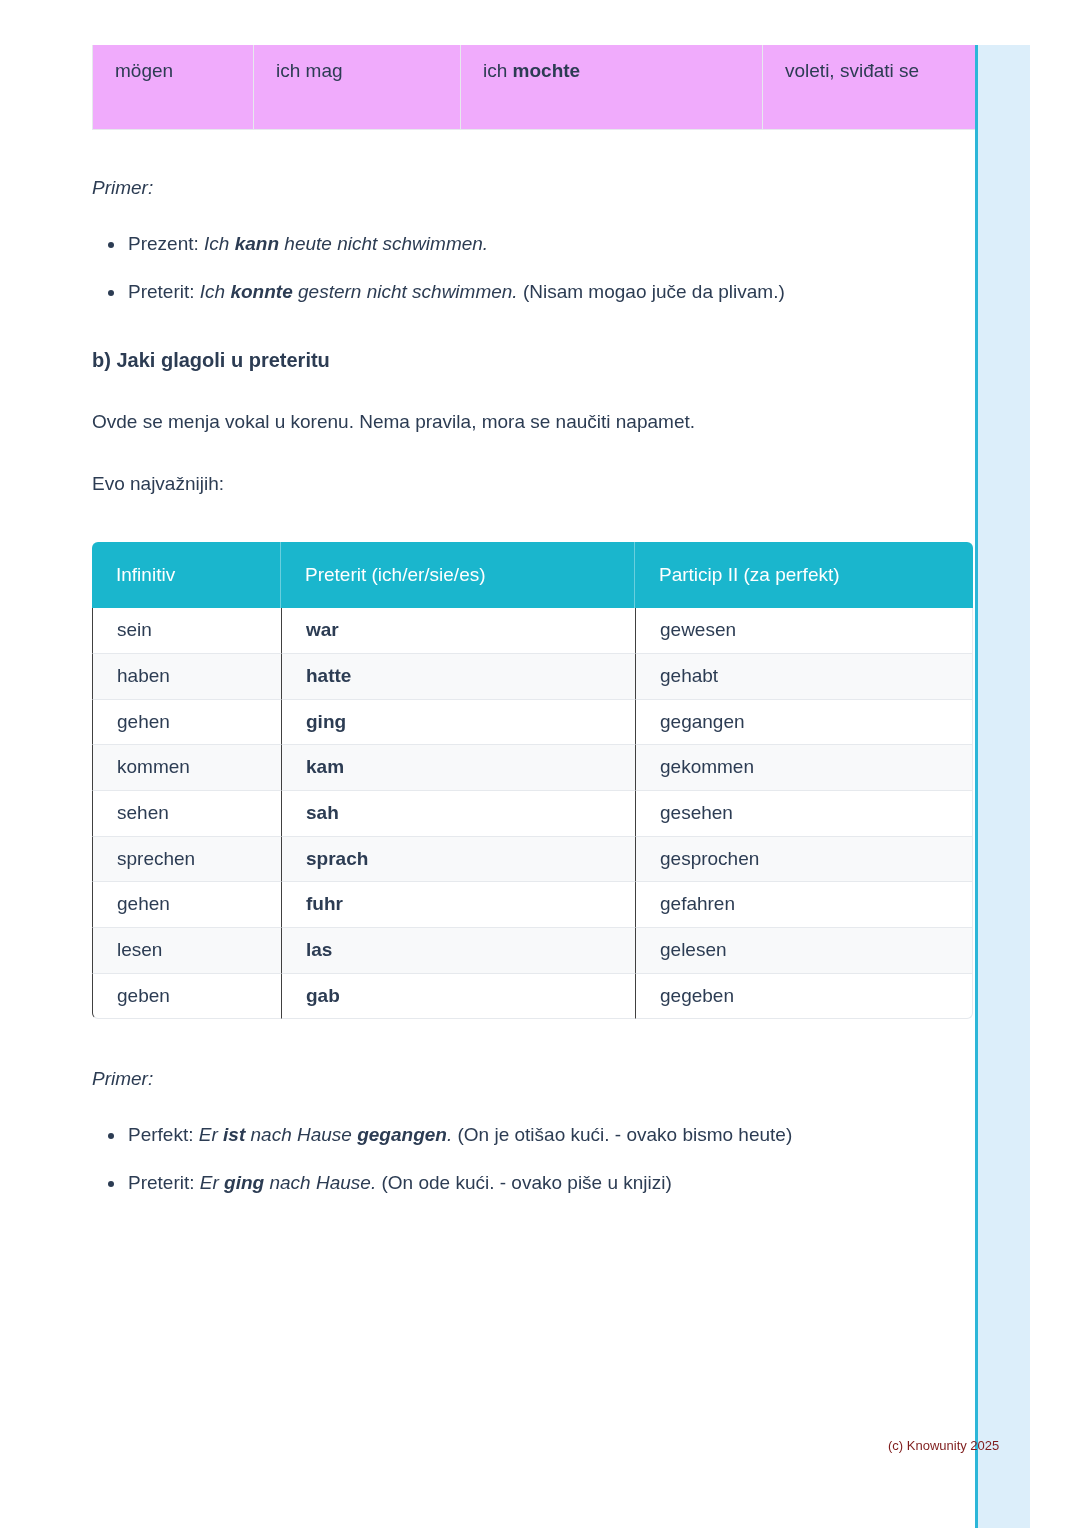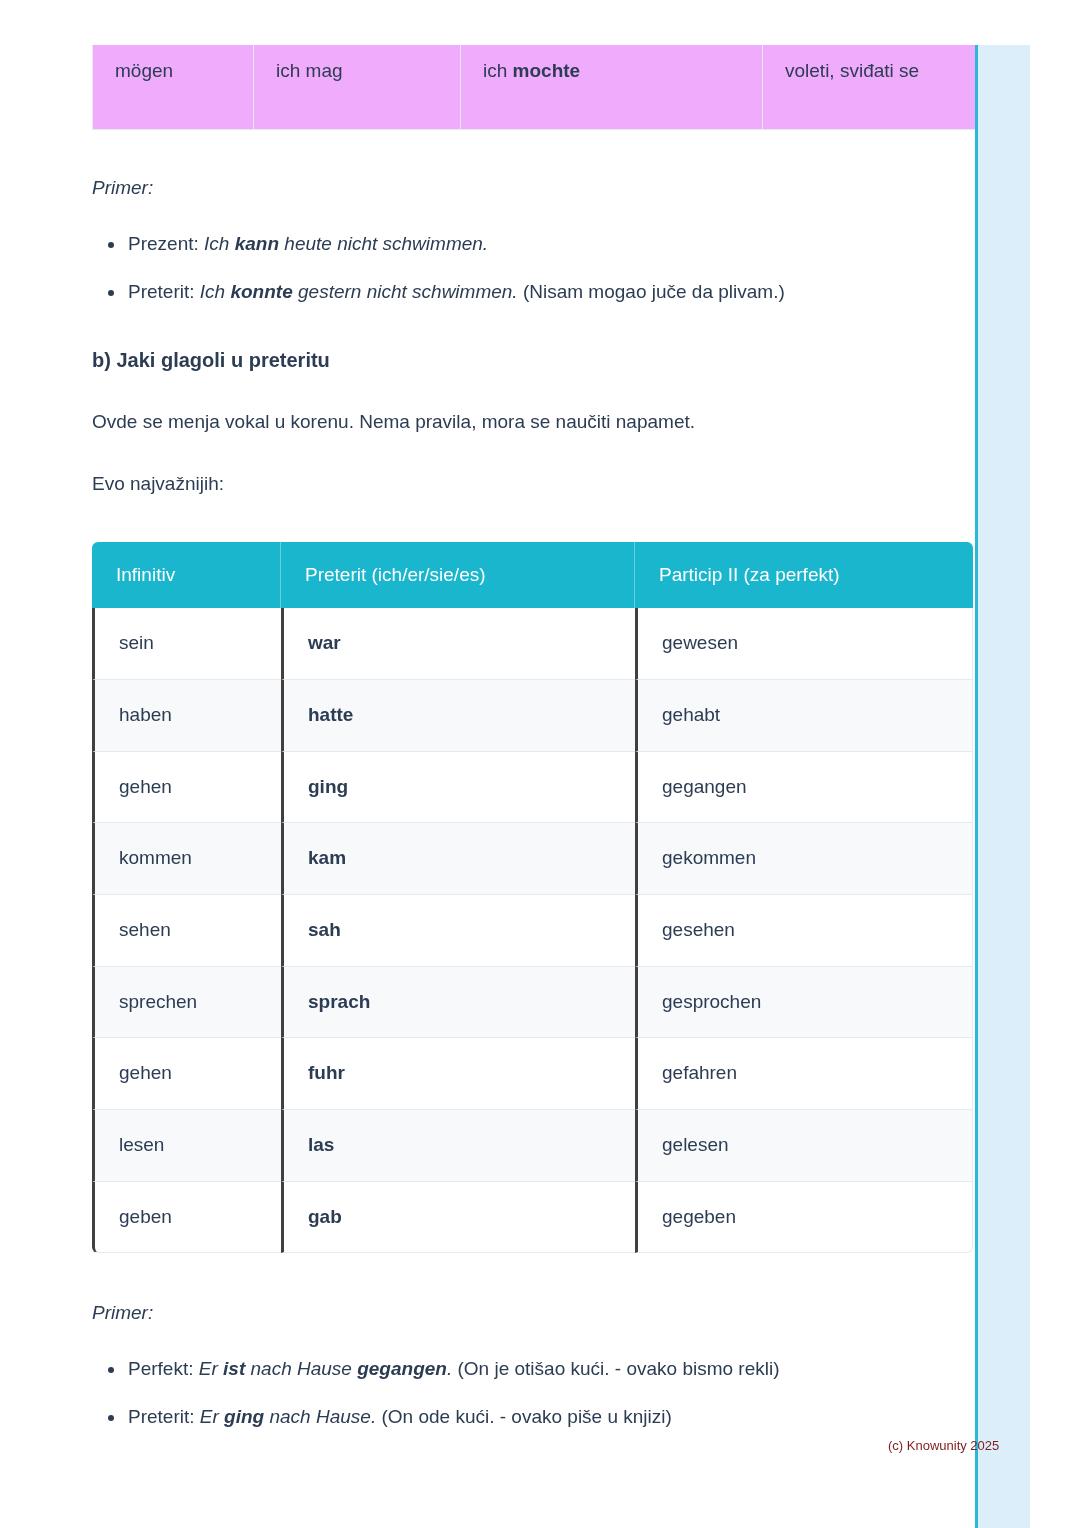--- a/index.html
+++ b/index.html
@@ -93,23 +93,23 @@
     padding: 22px 24px;
     border-right: 1px solid rgba(255,255,255,0.35);
   }
   .verb-table th:last-child { border-right: none; }
   .verb-table th:first-child { border-top-left-radius: 6px; }
   .verb-table th:last-child { border-top-right-radius: 6px; }
   .vt-c1 { width: 140px; }
   .vt-c2 { width: 305px; }
   .vt-c3 { width: 290px; }
   .verb-table td {
-    padding: 23px 24px;
+    padding: 10px 24px;
     border-bottom: 1px solid #e6e9ed;
-    border-left: 3px solid #404040;
+    border-left: 1px solid #404040;
     background: #ffffff;
     line-height: 1.3;
   }
   .verb-table td:last-child { border-right: 1px solid #e6e9ed; }
   .verb-table tbody tr:nth-child(even) td { background: #f8f9fa; }
   .verb-table td.pret { font-weight: 700; }
   .verb-table tbody tr:last-child td:first-child { border-bottom-left-radius: 6px; }
   .verb-table tbody tr:last-child td:last-child { border-bottom-right-radius: 6px; }
 
   
@@ -219,21 +219,21 @@
         <td class="pret">gab</td>
         <td>gegeben</td>
       </tr>
     </tbody>
   </table>
 
   <p class="primer" style="margin-top:46px;">Primer:</p>
 
   <ul class="examples">
     <li>
-      <span>Perfekt: </span><em>Er </em><em class="b">ist</em><em> nach Hause </em><em class="b">gegangen</em><em>.</em><span> (On je otišao kući. - ovako bismo rekli)</span>
+      <span>Perfekt: </span><em>Er </em><em class="b">ist</em><em> nach Hause </em><em class="b">gegangen</em><em>.</em><span> (On je otišao kući. - ovako bismo heute)</span>
     </li>
     <li>
       <span>Preterit: </span><em>Er </em><em class="b">ging</em><em> nach Hause.</em><em class="b"></em><em></em><span> (On ode kući. - ovako piše u knjizi)</span>
     </li>
   </ul>
 
 </div>
 
 <div class="side-bar"></div>
 

